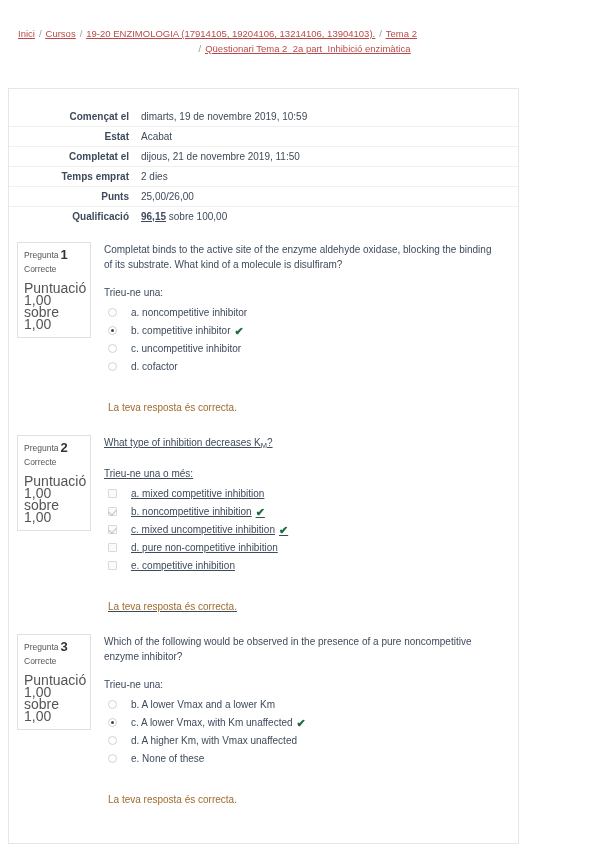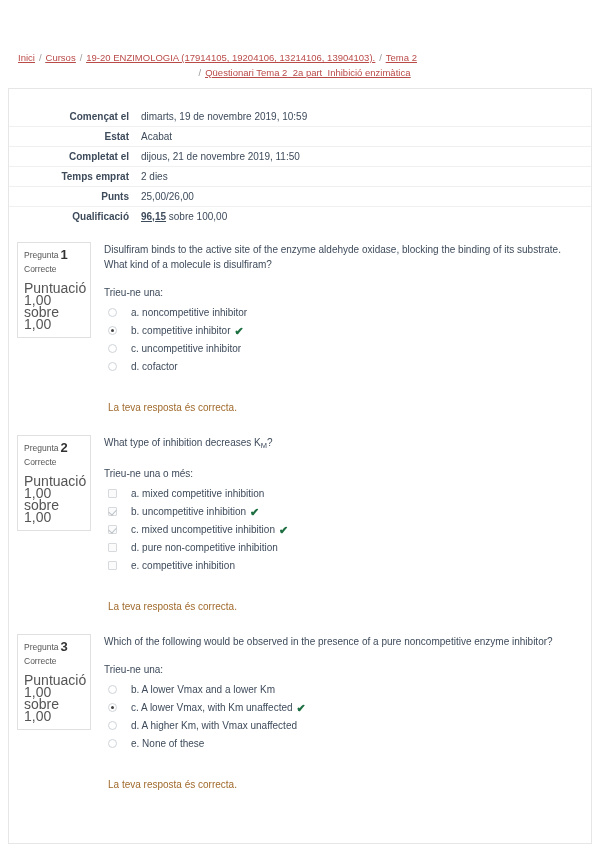--- a/index.html
+++ b/index.html
@@ -12,21 +12,21 @@
   }
   body {
     font-family: "Liberation Sans", sans-serif;
     font-size: 11px;
     color: #3e4b5b;
     -webkit-font-smoothing: antialiased;
   }
 
   
   .breadcrumb-wrap {
-    padding: 50px 0 0 18px;
+    padding: 26px 0 0 18px;
     width: 560px;
     text-decoration: underline;
   }
   .breadcrumb {
     font-size: 9.5px;
     line-height: 15px;
     color: #b94a48;
   }
   .crumb {
     color: #b94a48;
@@ -40,21 +40,21 @@
     text-decoration: none;
     display: inline-block;
   }
   .crumb-line2 { padding-left: 9px; text-align: center; }
 
   
   .page-card {
     position: absolute;
     left: 8px;
     top: 88px;
-    width: 584px;
+    width: 511px;
     min-height: 756px;
     background: #fff;
     border: 1px solid #e6e6e6;
     box-sizing: border-box;
   }
 
   
   .summary {
     margin: 18px 0 0 0;
     width: 100%;
@@ -253,21 +253,21 @@
     </tbody>
   </table>
 
   <div class="question">
     <div class="qinfo">
       <div class="qnum-row"><span>Pregunta</span><span class="qnum">1</span></div>
       <div class="qstate">Correcte</div>
       <div class="qmark"><span>Puntuació 1,00</span><br><span>sobre 1,00</span></div>
     </div>
     <div class="qbody">
-      <div class="qtext">Disulfiram binds to the active site of the enzyme aldehyde oxidase, blocking the binding of its substrate. What kind of a molecule is disulfiram?</div>
+      <div class="qtext">Completat binds to the active site of the enzyme aldehyde oxidase, blocking the binding of its substrate. What kind of a molecule is disulfiram?</div>
       <div class="qprompt">Trieu-ne una:</div>
       <ul class="answers">
         <li class="answer">
           <span class="ctrl radio"></span>
           <span class="atext">a. noncompetitive inhibitor</span>
         </li>
         <li class="answer">
           <span class="ctrl radio on"></span>
           <span class="atext">b. competitive inhibitor</span>
           <span class="tick">✔</span>
@@ -278,37 +278,37 @@
         </li>
         <li class="answer">
           <span class="ctrl radio"></span>
           <span class="atext">d. cofactor</span>
         </li>
       </ul>
       <div class="feedback">La teva resposta és correcta.</div>
     </div>
   </div>
 
-  <div class="question" style="margin-top:22px;min-height:168px;">
+  <div class="question" style="margin-top:22px;min-height:168px;text-decoration:underline;">
     <div class="qinfo">
       <div class="qnum-row"><span>Pregunta</span><span class="qnum">2</span></div>
       <div class="qstate">Correcte</div>
       <div class="qmark"><span>Puntuació 1,00</span><br><span>sobre 1,00</span></div>
     </div>
     <div class="qbody">
       <div class="qtext"><span>What type of inhibition decreases K</span><sub>M</sub><span>?</span></div>
       <div class="qprompt">Trieu-ne una o més:</div>
       <ul class="answers">
         <li class="answer">
           <span class="ctrl check"></span>
           <span class="atext">a. mixed competitive inhibition</span>
         </li>
         <li class="answer">
           <span class="ctrl check on"></span>
-          <span class="atext">b. uncompetitive inhibition</span>
+          <span class="atext">b. noncompetitive inhibition</span>
           <span class="tick">✔</span>
         </li>
         <li class="answer">
           <span class="ctrl check on"></span>
           <span class="atext">c. mixed uncompetitive inhibition</span>
           <span class="tick">✔</span>
         </li>
         <li class="answer">
           <span class="ctrl check"></span>
           <span class="atext">d. pure non-competitive inhibition</span>

